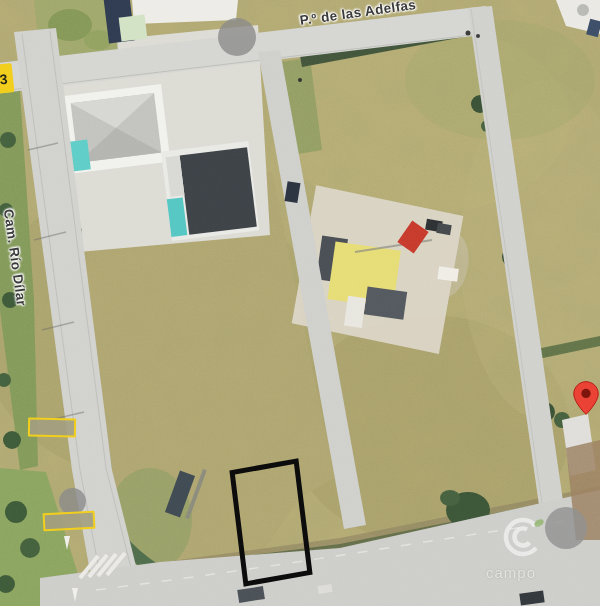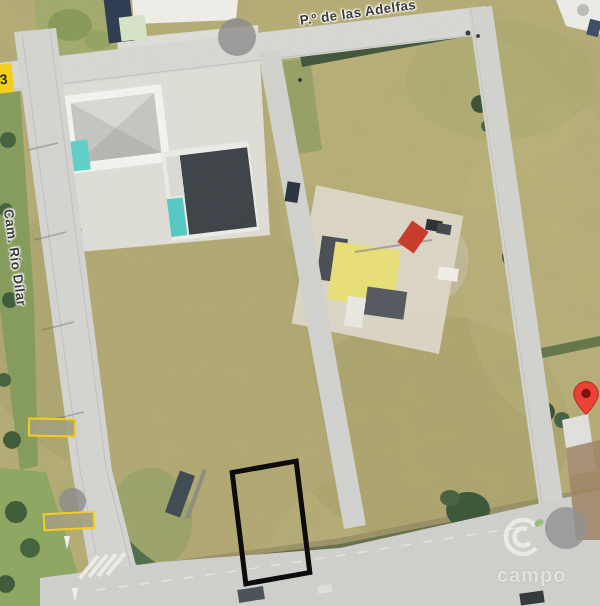--- a/index.html
+++ b/index.html
@@ -32,21 +32,21 @@
     font-size:14px;font-weight:bold;color:#2a2a18;
   }
   #plot-highlight{
     position:absolute;z-index:15;left:236px;top:464px;width:70px;height:117px;
     border:5px solid #0c0c0c;box-sizing:border-box;
     transform:rotate(-10deg) skewX(-3deg);
   }
   #map-pin{position:absolute;z-index:40;left:572px;top:381px;width:28px;height:34px;}
   #watermark{position:absolute;z-index:50;left:486px;top:514px;width:114px;height:72px;opacity:.62;}
   #watermark .wm-text{
-    position:absolute;left:11px;top:50px;font-size:20px;font-weight:bold;
+    position:absolute;left:0;top:50px;font-size:15px;font-weight:normal;
     color:rgba(252,252,248,.85);letter-spacing:1px;
     text-shadow:0 0 2px rgba(90,90,80,.55);
   }
   #watermark .wm-logo{position:absolute;left:14px;top:0px;}
 </style>
 </head>
 <body>
 
 <div id="map-frame">
 

